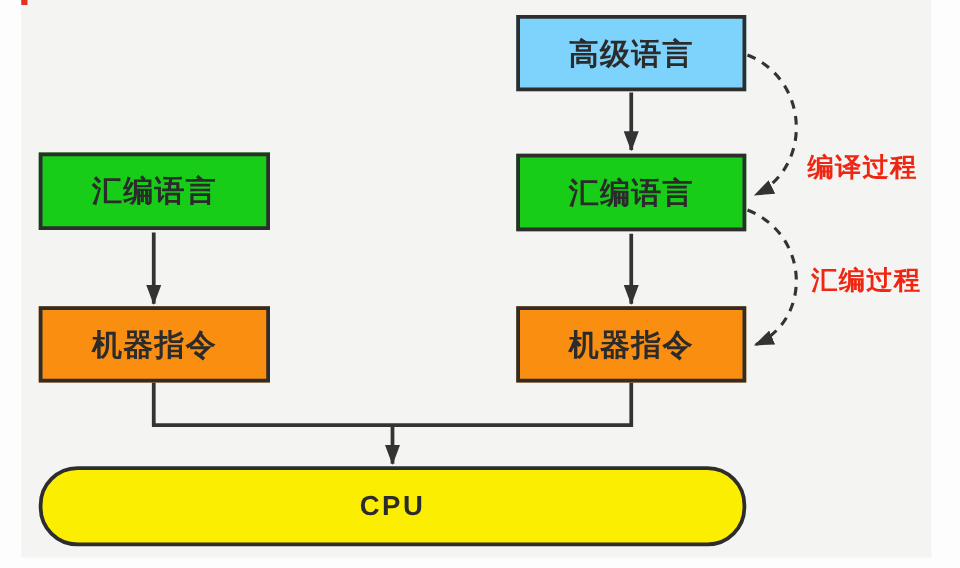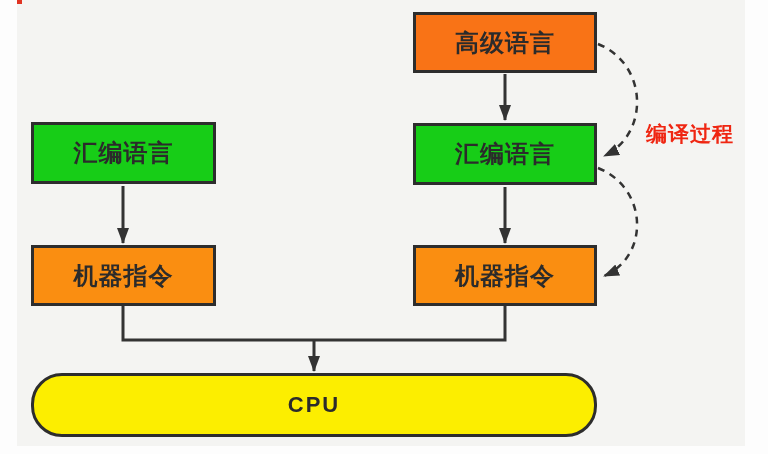--- a/index.html
+++ b/index.html
@@ -91,21 +91,21 @@
     </defs>
     <path class="solid" d="M505 74 L505 120" marker-end="url(#arrowhead)"></path>
     <path class="solid" d="M505 187 L505 243" marker-end="url(#arrowhead)"></path>
     <path class="solid" d="M123 186 L123 243" marker-end="url(#arrowhead)"></path>
     <path class="solid" d="M123 306 L123 340 L505 340 L505 306"></path>
     <path class="solid" d="M314 340 L314 371" marker-end="url(#arrowhead)"></path>
     <path class="dashed" d="M598 44 C648 64 650 134 604 156" marker-end="url(#arrowhead)"></path>
     <path class="dashed" d="M598 168 C648 188 650 256 604 276" marker-end="url(#arrowhead)"></path>
   </svg>
 
-  <div class="node node-high-level" style="background-color: #f97316;">
+  <div class="node node-high-level" style="background-color: #7dd3fc;">
     <span>高级语言</span>
   </div>
 
   <div class="node node-asm-left" style="background-color: rgb(23, 205, 23);">
     <span>汇编语言</span>
   </div>
 
   <div class="node node-asm-right" style="background-color: rgb(23, 205, 23);">
     <span>汇编语言</span>
   </div>
@@ -117,14 +117,15 @@
   <div class="node node-machine-right" style="background-color: rgb(250, 142, 17);">
     <span>机器指令</span>
   </div>
 
   <div class="node node-cpu" style="background-color: rgb(252, 238, 0); border-radius: 31px;">
     <span>CPU</span>
   </div>
 
   <div class="annotation annotation-compile" style="color: rgb(239, 38, 18); margin-top: 36px;">编译过程</div>
 
+  <div class="annotation annotation-assemble" style="color: rgb(239, 38, 18);">汇编过程</div>
 
 </div>
 
 </body></html>

